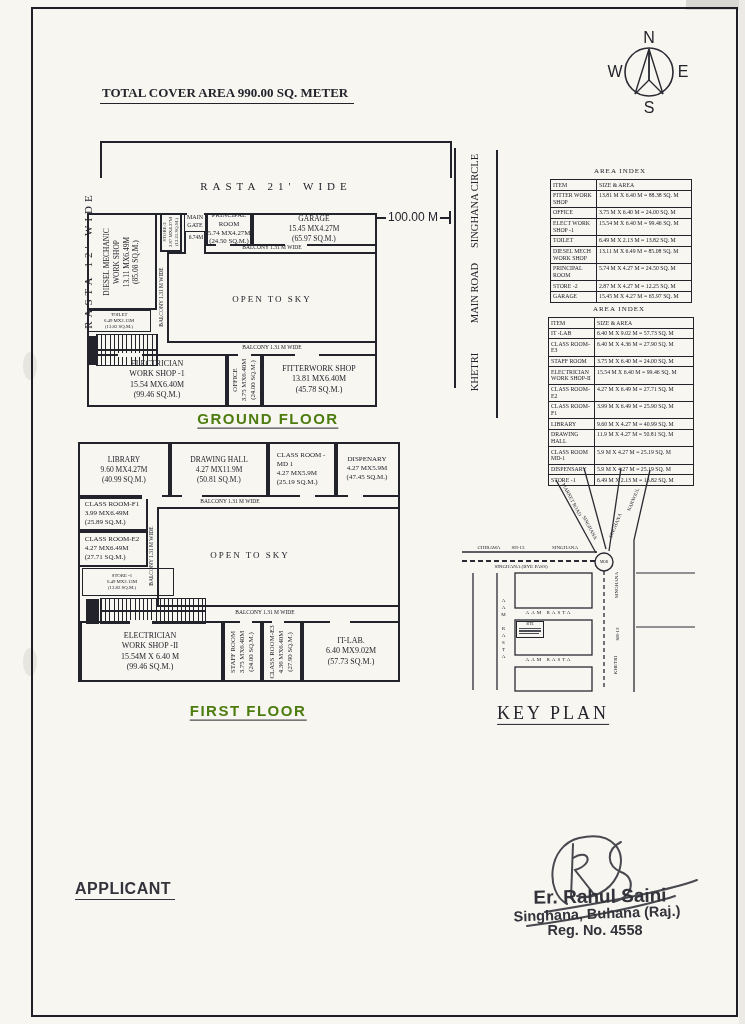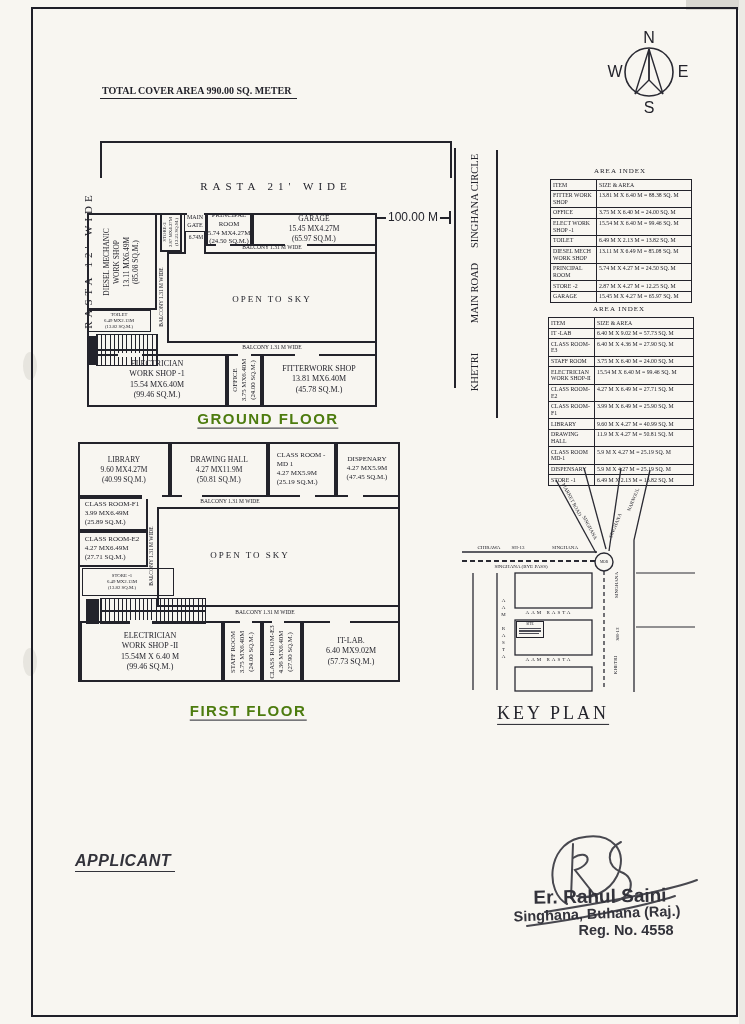--- a/index.html
+++ b/index.html
@@ -39,21 +39,21 @@
 
 <div class="page">
 
   <div class="abs" style="left:686px;top:0;width:59px;height:10px;background:#b5b3ae;opacity:.45;"></div>
   <div class="abs" style="left:739px;top:0;width:6px;height:1024px;background:#eceae5;"></div>
   <div class="abs" style="left:23px;top:352px;width:14px;height:28px;background:#e7e5df;border-radius:50%;"></div>
   <div class="abs" style="left:23px;top:648px;width:14px;height:28px;background:#e7e5df;border-radius:50%;"></div>
 
   <div class="frame" style="left:31px;top:7px;width:703px;height:1006px;"></div>
 
-  <div class="abs" style="left:100px;top:85px;font-weight:bold;font-size:10px;border-bottom:1.6px solid var(--ink);padding:0 6px 2px 2px;">
+  <div class="abs" style="left:100px;top:85px;font-weight:bold;font-size:13px;border-bottom:1.6px solid var(--ink);padding:0 6px 2px 2px;">
     <span>TOTAL COVER AREA 990.00 SQ. METER</span>
   </div>
 
   <svg style="left:604px;top:28px;" width="92" height="92" viewBox="604 28 92 92">
     <circle cx="649" cy="72" r="24" fill="none" stroke="#2a2a33" stroke-width="1.6"></circle>
     <path d="M649 49 L635 94 L649 80 Z" fill="none" stroke="#2a2a33" stroke-width="1.4"></path>
     <path d="M649 49 L663 94 L649 80 Z" fill="none" stroke="#2a2a33" stroke-width="1.4"></path>
   </svg>
   <div class="lbl sans" style="left:649px;top:38px;font-size:16px;">N</div>
   <div class="lbl sans" style="left:649px;top:108px;font-size:16px;">S</div>
@@ -368,19 +368,19 @@
       <path d="M42 86 C20 74 22 28 54 20 C88 12 104 34 92 58 C84 74 66 82 52 78"></path>
       <path d="M48 26 L46 80"></path>
       <path d="M48 40 C64 30 70 46 50 52 L72 80"></path>
       <path d="M96 24 C80 32 82 48 96 54 C112 60 108 80 88 84"></path>
       <path d="M20 94 C70 86 140 74 172 62"></path>
       <path d="M2 108 C50 102 120 88 150 78"></path>
     </g>
   </svg>
   <div class="lbl sig" style="left:600px;top:897px;font-size:19px;white-space:nowrap;transform:translate(-50%,-50%) rotate(-1deg);">Er. Rahul Saini</div>
   <div class="lbl sig" style="left:597px;top:914px;font-size:14.5px;white-space:nowrap;transform:translate(-50%,-50%) rotate(-2deg);">Singhana, Buhana (Raj.)</div>
-  <div class="lbl sig" style="left:626px;top:930px;font-size:14.5px;white-space:nowrap;text-align:right;">Reg. No. 4558</div>
-
-  <div class="abs" style="left:75px;top:852px;font-style:italic;">
+  <div class="lbl sig" style="left:595px;top:930px;font-size:14.5px;white-space:nowrap;text-align:right;">Reg. No. 4558</div>
+
+  <div class="abs" style="left:75px;top:880px;">
     <span class="sans" style="font-size:16px;font-weight:700;color:#33333b;border-bottom:1.8px solid #33333b;padding:0 4px 2px 0;letter-spacing:.5px;">APPLICANT</span>
   </div>
 
 </div>
 
 </body></html>

